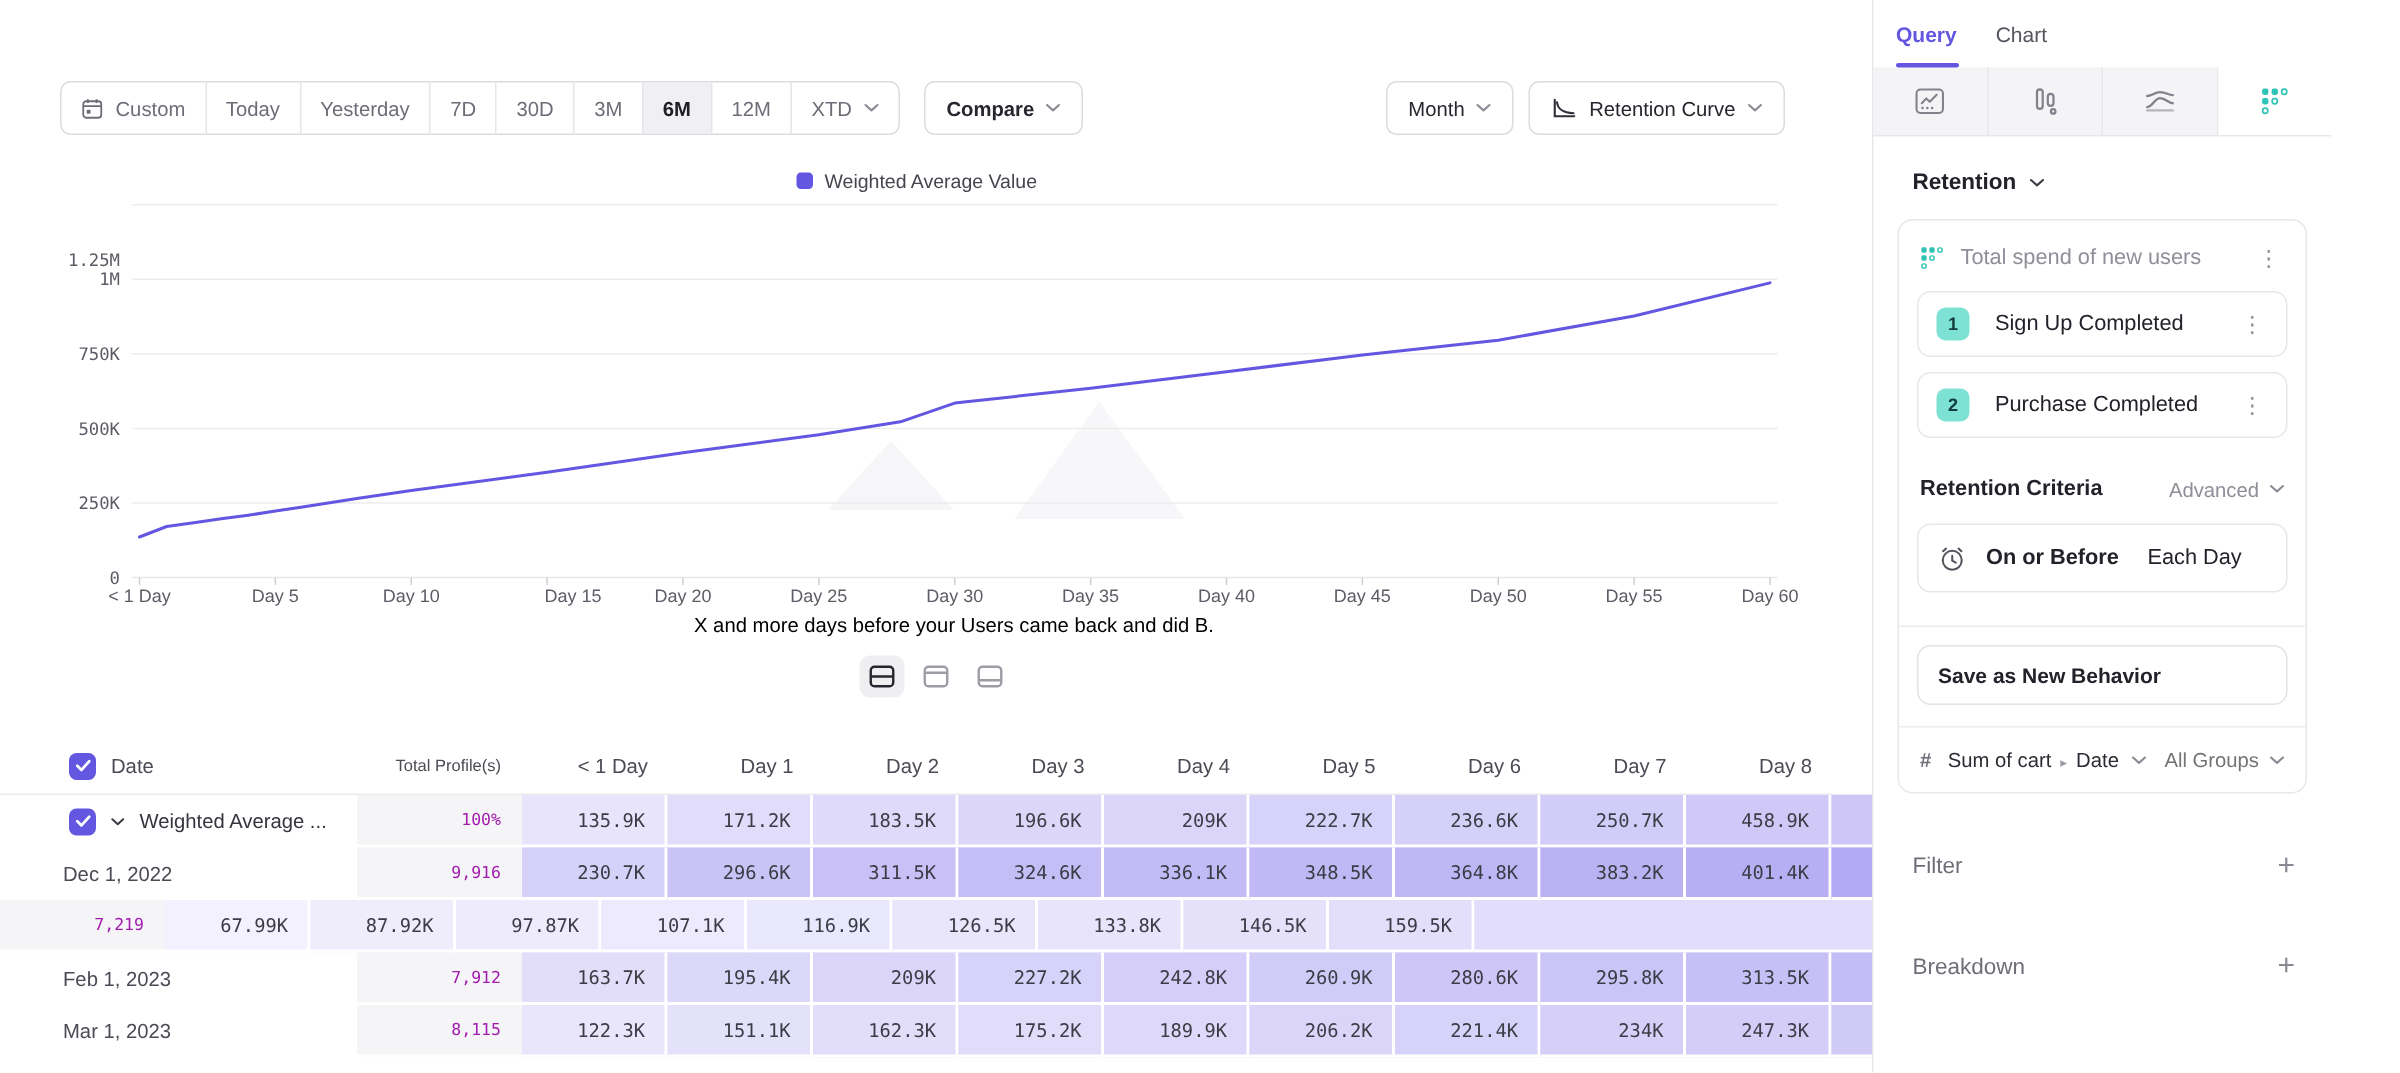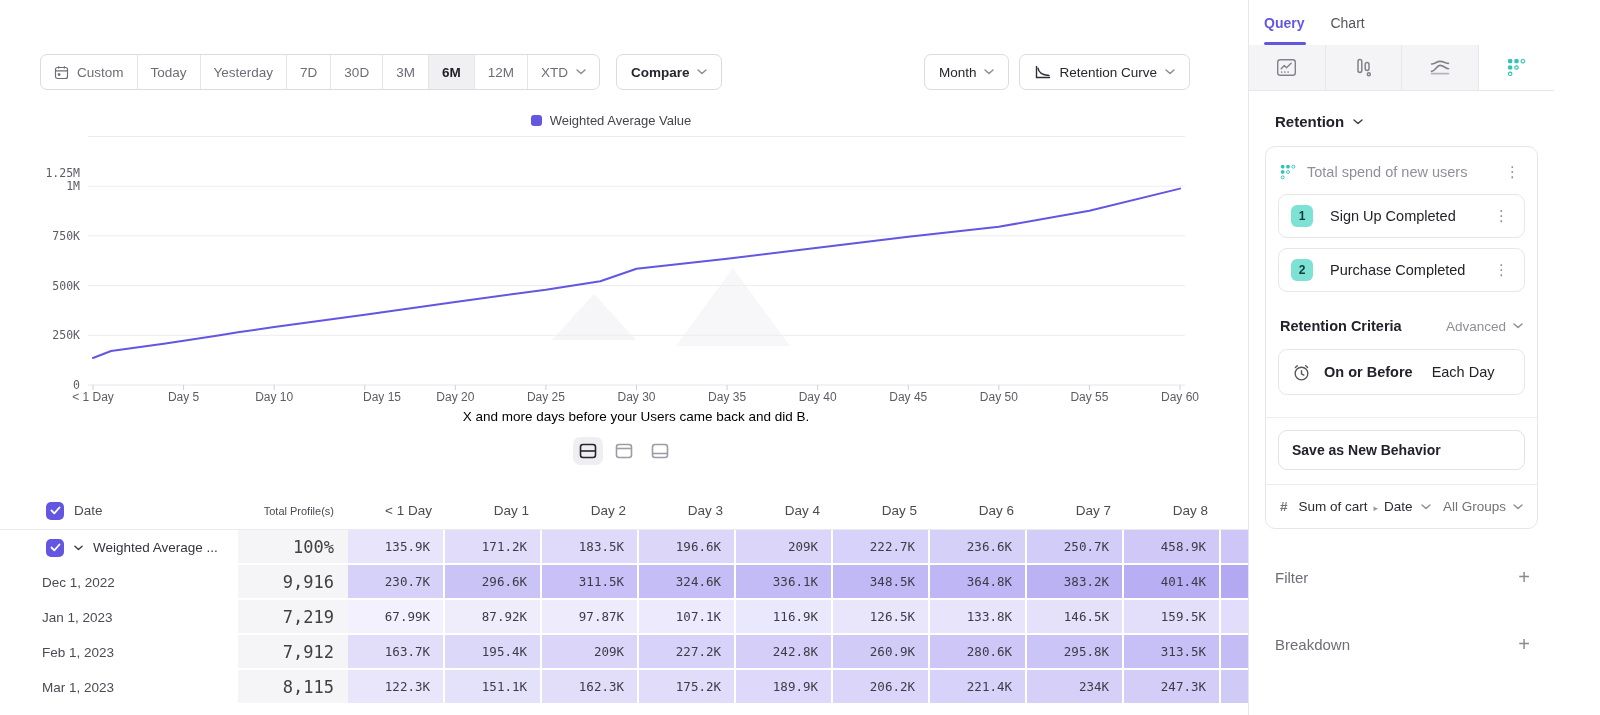--- a/index.html
+++ b/index.html
@@ -35,21 +35,21 @@
   .vt.active{background:#efeff2;color:#26262e}
 
   
   .tbl{position:absolute;top:492px;left:0;width:1248px}
   .trow{display:flex;align-items:stretch;height:35px}
   .trow.head{height:38px;border-bottom:1px solid #ebebee}
   .c-date{width:238px;display:flex;align-items:center;padding-left:46px;gap:10px;font-size:13.5px;color:#4b4b55}
   .c-date.plain{padding-left:42px}
   .c-date .lbl{color:#35353f}
   .c-total{width:110px;display:flex;align-items:center;justify-content:flex-end;padding-right:14px;font-size:11px;color:#4b4b55}
-  .c-total.body{background:#f5f5f7;font-family:"DejaVu Sans Mono",monospace;font-size:17px;color:#404040;border-bottom:2px solid #fff}
+  .c-total.body{background:#f5f5f7;font-family:"DejaVu Sans Mono",monospace;font-size:11px;color:#a21caf;border-bottom:2px solid #fff}
   .c-val{width:97px;display:flex;align-items:center;justify-content:flex-end;padding-right:13px;font-size:13.5px;color:#4b4b55}
   .c-val.body{font-family:"DejaVu Sans Mono",monospace;font-size:12.5px;color:#3c3c46;border-right:2px solid #fff;border-bottom:2px solid #fff}
   .c-fill{flex:1;border-bottom:2px solid #fff}
   .cb{width:18px;height:18px;border-radius:5px;background:var(--accent);display:flex;align-items:center;justify-content:center;flex:none;cursor:pointer}
   .expander{display:flex;align-items:center;color:#3a3a44;cursor:pointer}
 
   
   .panel-tabs{display:flex;padding:0 0 0 15px;height:45px;align-items:stretch}
   .ptab{font-size:14px;color:#55555e;margin-right:26px;display:flex;align-items:center;position:relative;cursor:pointer}
   .ptab.active{color:var(--accent);font-weight:700}
@@ -293,23 +293,20 @@
           <div class="c-val body" style="background: rgba(113, 94, 232, 0.39);">311.5K</div>
           <div class="c-val body" style="background: rgba(113, 94, 232, 0.408);">324.6K</div>
           <div class="c-val body" style="background: rgba(113, 94, 232, 0.42);">336.1K</div>
           <div class="c-val body" style="background: rgba(113, 94, 232, 0.435);">348.5K</div>
           <div class="c-val body" style="background: rgba(113, 94, 232, 0.455);">364.8K</div>
           <div class="c-val body" style="background: rgba(113, 94, 232, 0.48);">383.2K</div>
           <div class="c-val body" style="background: rgba(113, 94, 232, 0.5);">401.4K</div>
           <div class="c-fill" style="background: rgba(113, 94, 232, 0.533);"></div>
         </div>
         <div class="trow">
-          <div class="c-date plain">
-            <span>Jan 1, 2023</span>
-          </div>
           <div class="c-total body">7,219</div>
           <div class="c-val body" style="background: rgba(113, 94, 232, 0.086);">67.99K</div>
           <div class="c-val body" style="background: rgba(113, 94, 232, 0.11);">87.92K</div>
           <div class="c-val body" style="background: rgba(113, 94, 232, 0.12);">97.87K</div>
           <div class="c-val body" style="background: rgba(113, 94, 232, 0.133);">107.1K</div>
           <div class="c-val body" style="background: rgba(113, 94, 232, 0.145);">116.9K</div>
           <div class="c-val body" style="background: rgba(113, 94, 232, 0.157);">126.5K</div>
           <div class="c-val body" style="background: rgba(113, 94, 232, 0.17);">133.8K</div>
           <div class="c-val body" style="background: rgba(113, 94, 232, 0.184);">146.5K</div>
           <div class="c-val body" style="background: rgba(113, 94, 232, 0.2);">159.5K</div>

